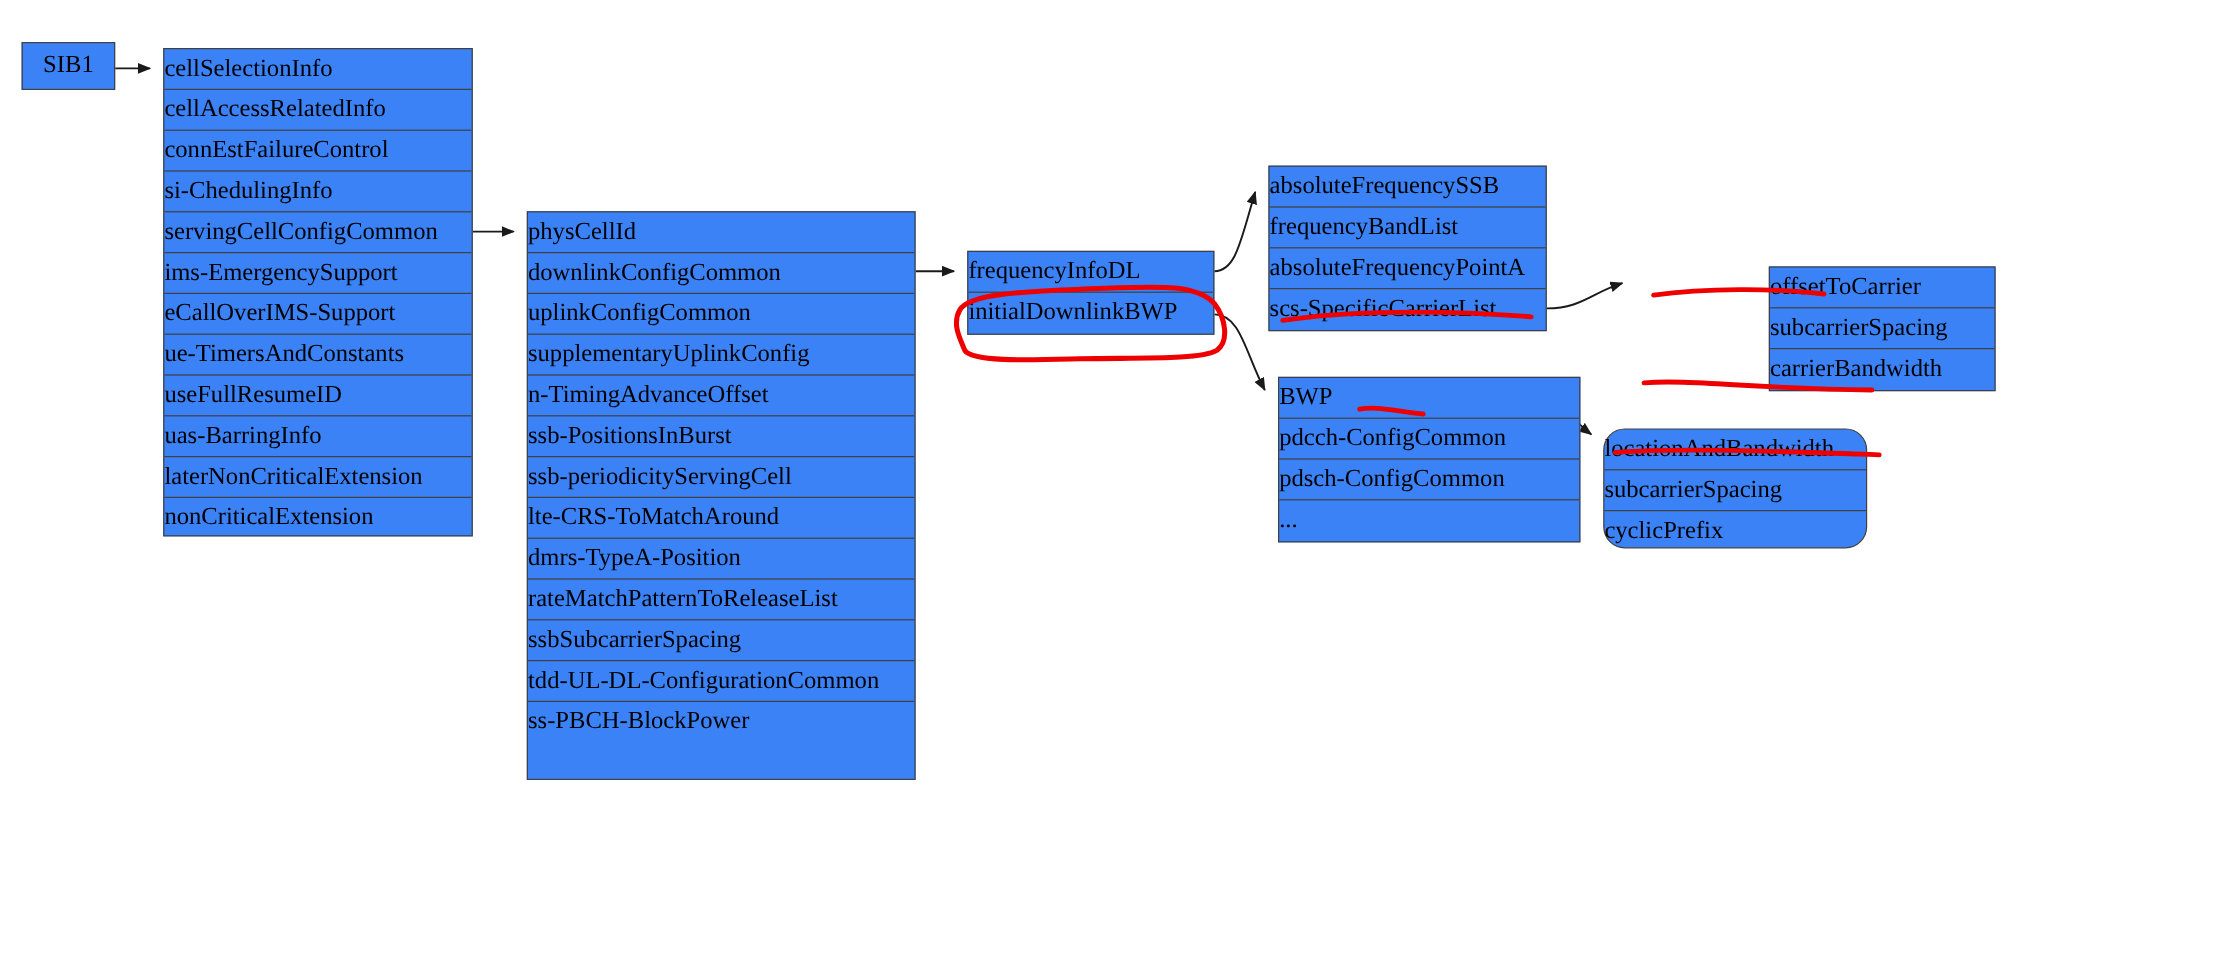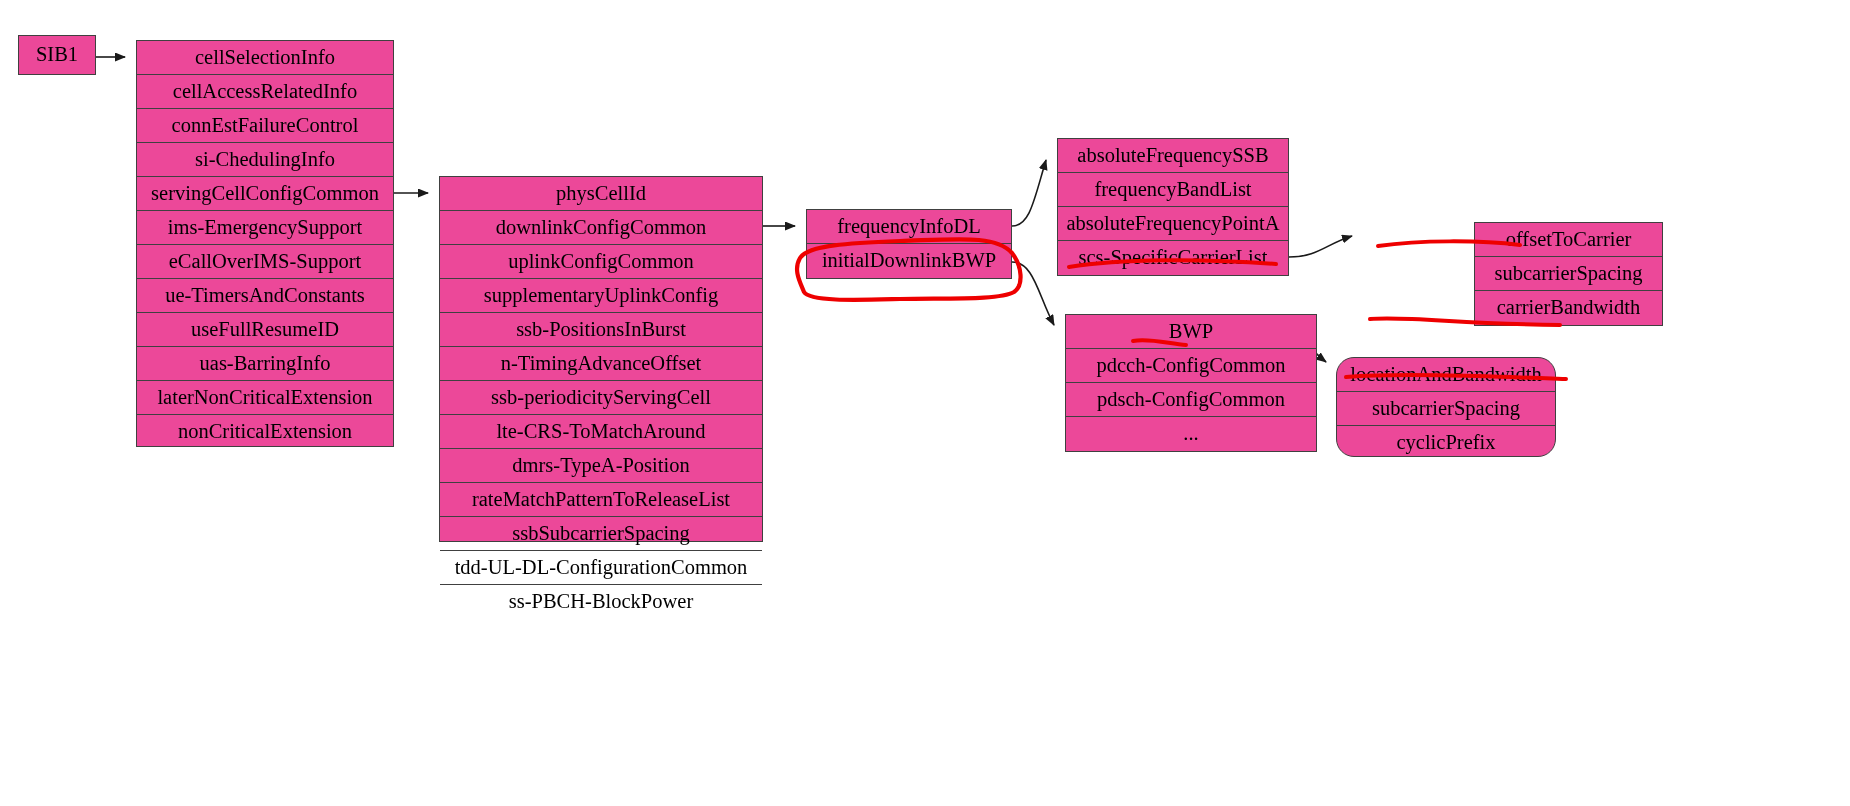--- a/index.html
+++ b/index.html
@@ -32,27 +32,27 @@
     top: 0;
     width: 1850px;
     height: 806px;
     pointer-events: none;
     z-index: 5;
   }
   .node {
     position: absolute;
     box-sizing: border-box;
     border: 1px solid #404040;
-    background: #ec4899;
+    background: #3b82f6;
     z-index: 2;
   }
   .row {
     box-sizing: border-box;
     border-bottom: 1px solid #404040;
-    text-align: center;
+    text-align: left;
     font-size: 20.5px;
     line-height: 33px;
     height: 34px;
     white-space: nowrap;
     overflow: visible;
   }
   .row:last-child {
     border-bottom: none;
   }
   .single {
@@ -116,27 +116,27 @@
     <div class="row">servingCellConfigCommon</div>
     <div class="row">ims-EmergencySupport</div>
     <div class="row">eCallOverIMS-Support</div>
     <div class="row">ue-TimersAndConstants</div>
     <div class="row">useFullResumeID</div>
     <div class="row">uas-BarringInfo</div>
     <div class="row">laterNonCriticalExtension</div>
     <div class="row">nonCriticalExtension</div>
   </div>
 
-  <div class="node" style="left:439px; top:176px; width:324px; height:366px;">
+  <div class="node" style="left:439px; top:176px; width:324px; height:474px;">
     <div class="row">physCellId</div>
     <div class="row">downlinkConfigCommon</div>
     <div class="row">uplinkConfigCommon</div>
     <div class="row">supplementaryUplinkConfig</div>
+    <div class="row">n-TimingAdvanceOffset</div>
     <div class="row">ssb-PositionsInBurst</div>
-    <div class="row">n-TimingAdvanceOffset</div>
     <div class="row">ssb-periodicityServingCell</div>
     <div class="row">lte-CRS-ToMatchAround</div>
     <div class="row">dmrs-TypeA-Position</div>
     <div class="row">rateMatchPatternToReleaseList</div>
     <div class="row">ssbSubcarrierSpacing</div>
     <div class="row">tdd-UL-DL-ConfigurationCommon</div>
     <div class="row">ss-PBCH-BlockPower</div>
   </div>
 
   <div class="node" style="left:806px; top:209px; width:206px; height:70px;">

